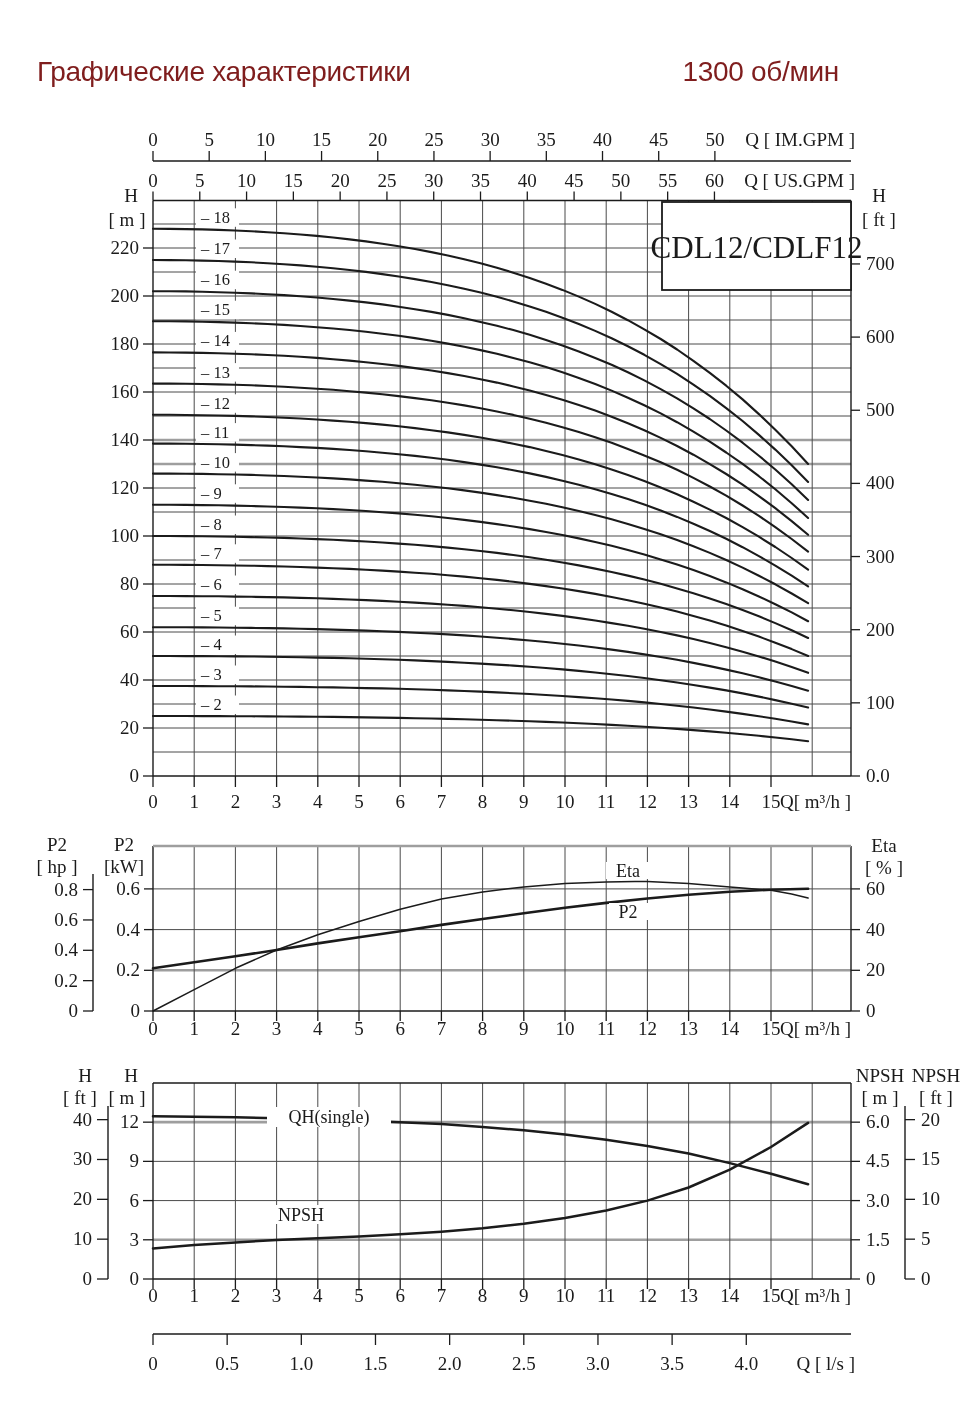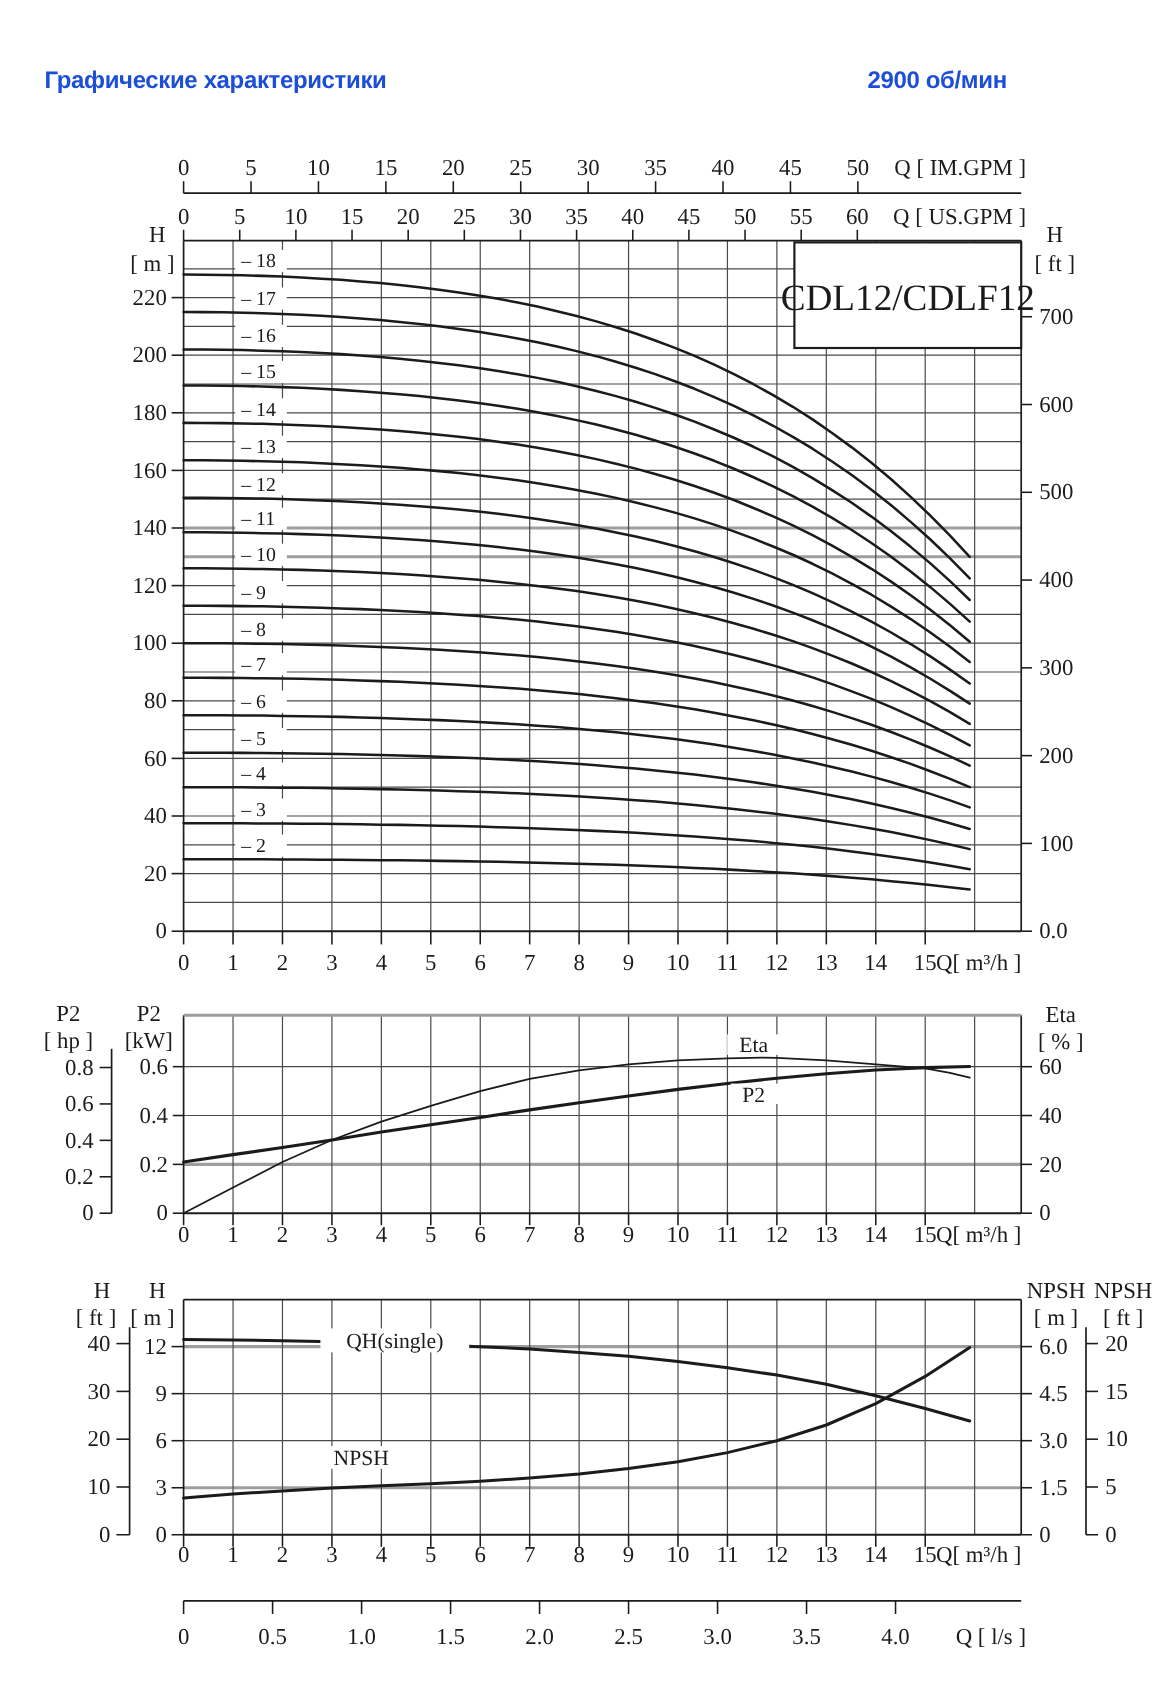--- a/index.html
+++ b/index.html
@@ -1,28 +1,28 @@
 <!DOCTYPE html>
 <html><head>
 <meta charset="utf-8">
 <style>
   html,body{margin:0;padding:0;background:#fff;}
   body{width:965px;height:1417px;position:relative;overflow:hidden;}
   .hdr{position:absolute;top:56px;font-family:"Liberation Sans","DejaVu Sans",sans-serif;
-       font-weight:bold;font-size:20px;color:#1d4ed8;letter-spacing:-0.3px;white-space:nowrap;}
+       font-weight:normal;font-size:28px;color:#7f1d1d;letter-spacing:-0.3px;white-space:nowrap;}
   #title{left:37px;}
   #rpm{right:126px;}
   svg text{font-family:"Liberation Serif","DejaVu Serif",serif;fill:#1b1b1b;}
   #charts{position:absolute;left:0;top:0;}
 </style>
 </head>
 <body>
 
 <div class="hdr" id="title">Графические характеристики</div>
-<div class="hdr" id="rpm">2900 об/мин</div>
+<div class="hdr" id="rpm">1300 об/мин</div>
 
 <svg id="charts" width="965" height="1417" viewBox="0 0 965 1417" xmlns="http://www.w3.org/2000/svg">
     <g>
       <line x1="153" y1="752" x2="851" y2="752" stroke="#4a4a4a" stroke-width="1"></line>
       <line x1="153" y1="728" x2="851" y2="728" stroke="#4a4a4a" stroke-width="1"></line>
       <line x1="153" y1="704" x2="851" y2="704" stroke="#4a4a4a" stroke-width="1"></line>
       <line x1="153" y1="680" x2="851" y2="680" stroke="#4a4a4a" stroke-width="1"></line>
       <line x1="153" y1="656" x2="851" y2="656" stroke="#4a4a4a" stroke-width="1"></line>
       <line x1="153" y1="632" x2="851" y2="632" stroke="#4a4a4a" stroke-width="1"></line>
       <line x1="153" y1="608" x2="851" y2="608" stroke="#4a4a4a" stroke-width="1"></line>

